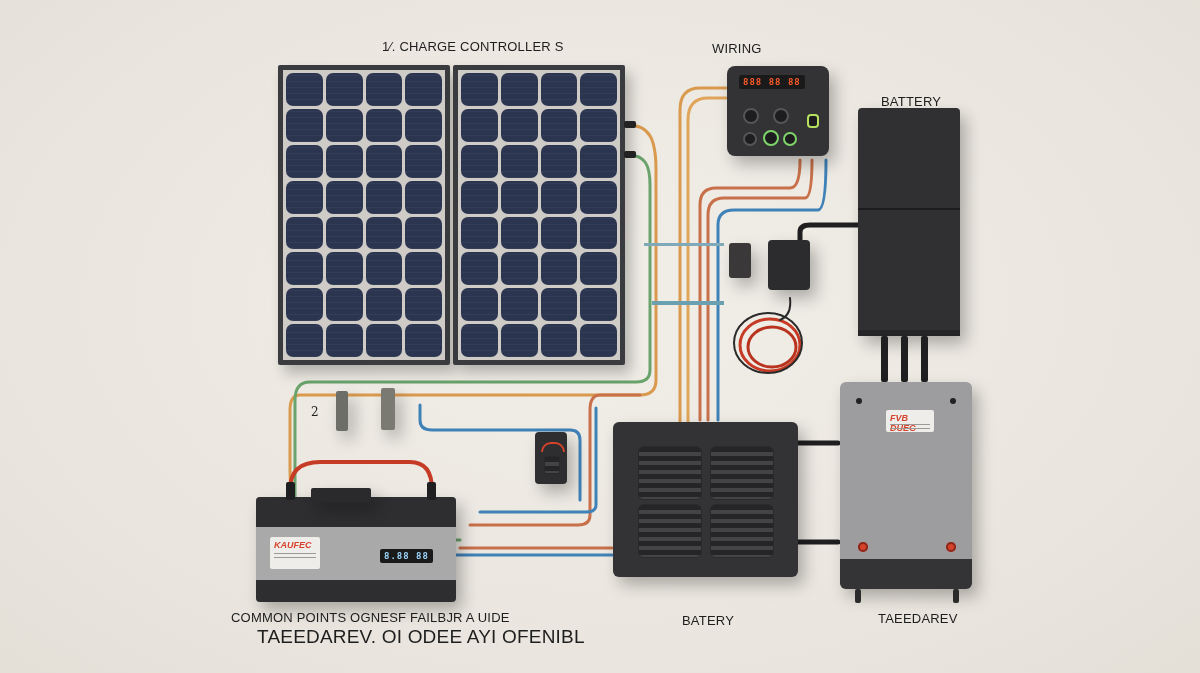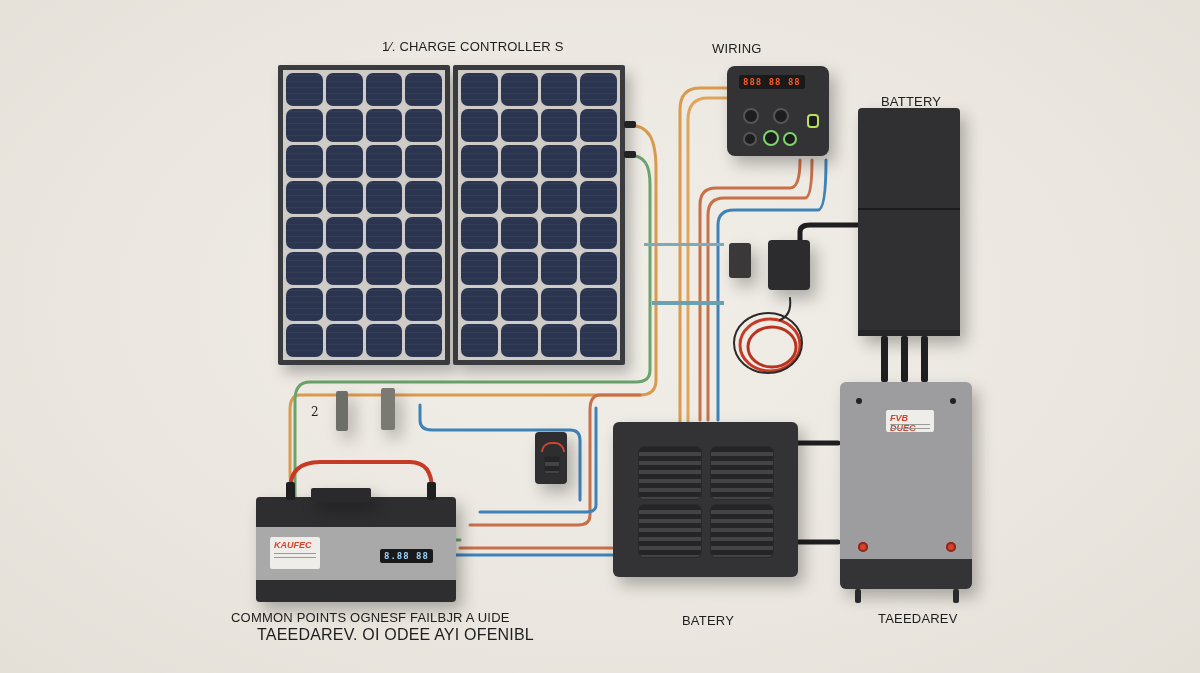--- a/index.html
+++ b/index.html
@@ -61,21 +61,21 @@
   <rect x="644" y="243" width="80" height="3" fill="#7fa8b8"></rect>
   <rect x="652" y="301" width="72" height="4" fill="#6aa0b0"></rect>
 </svg>
 
 <div class="lbl" style="left:368px;top:39px;margin-left:14px;">1⁄. CHARGE CONTROLLER S</div>
 <div class="lbl" style="left:712px;top:41px;">WIRING</div>
 <div class="lbl" style="left:881px;top:76px;margin-top:18px;">BATTERY</div>
 <div class="lbl" style="left:682px;top:613px;">BATERY</div>
 <div class="lbl" style="left:878px;top:611px;">TAEEDAREV</div>
 <div class="lbl" style="left:231px;top:610px;font-size:13px;">COMMON POINTS OGNESF FAILBJR A UIDE</div>
-<div class="lbl" style="left:257px;top:626px;font-size:16px;">TAEEDAREV. OI ODEE AYI OFENIBL</div>
+<div class="lbl" style="left:257px;top:626px;font-size:19px;">TAEEDAREV. OI ODEE AYI OFENIBL</div>
 <div class="lbl" style="left:311px;top:405px;font-family:'DejaVu Serif',serif;font-size:12px;">2</div>
 
 <div class="panel" style="left:278px;top:65px;width:172px;height:300px;">
   <div class="panel-inner">
     <div class="cell"></div>
       <div class="cell"></div>
       <div class="cell"></div>
       <div class="cell"></div>
     <div class="cell"></div>
       <div class="cell"></div>

